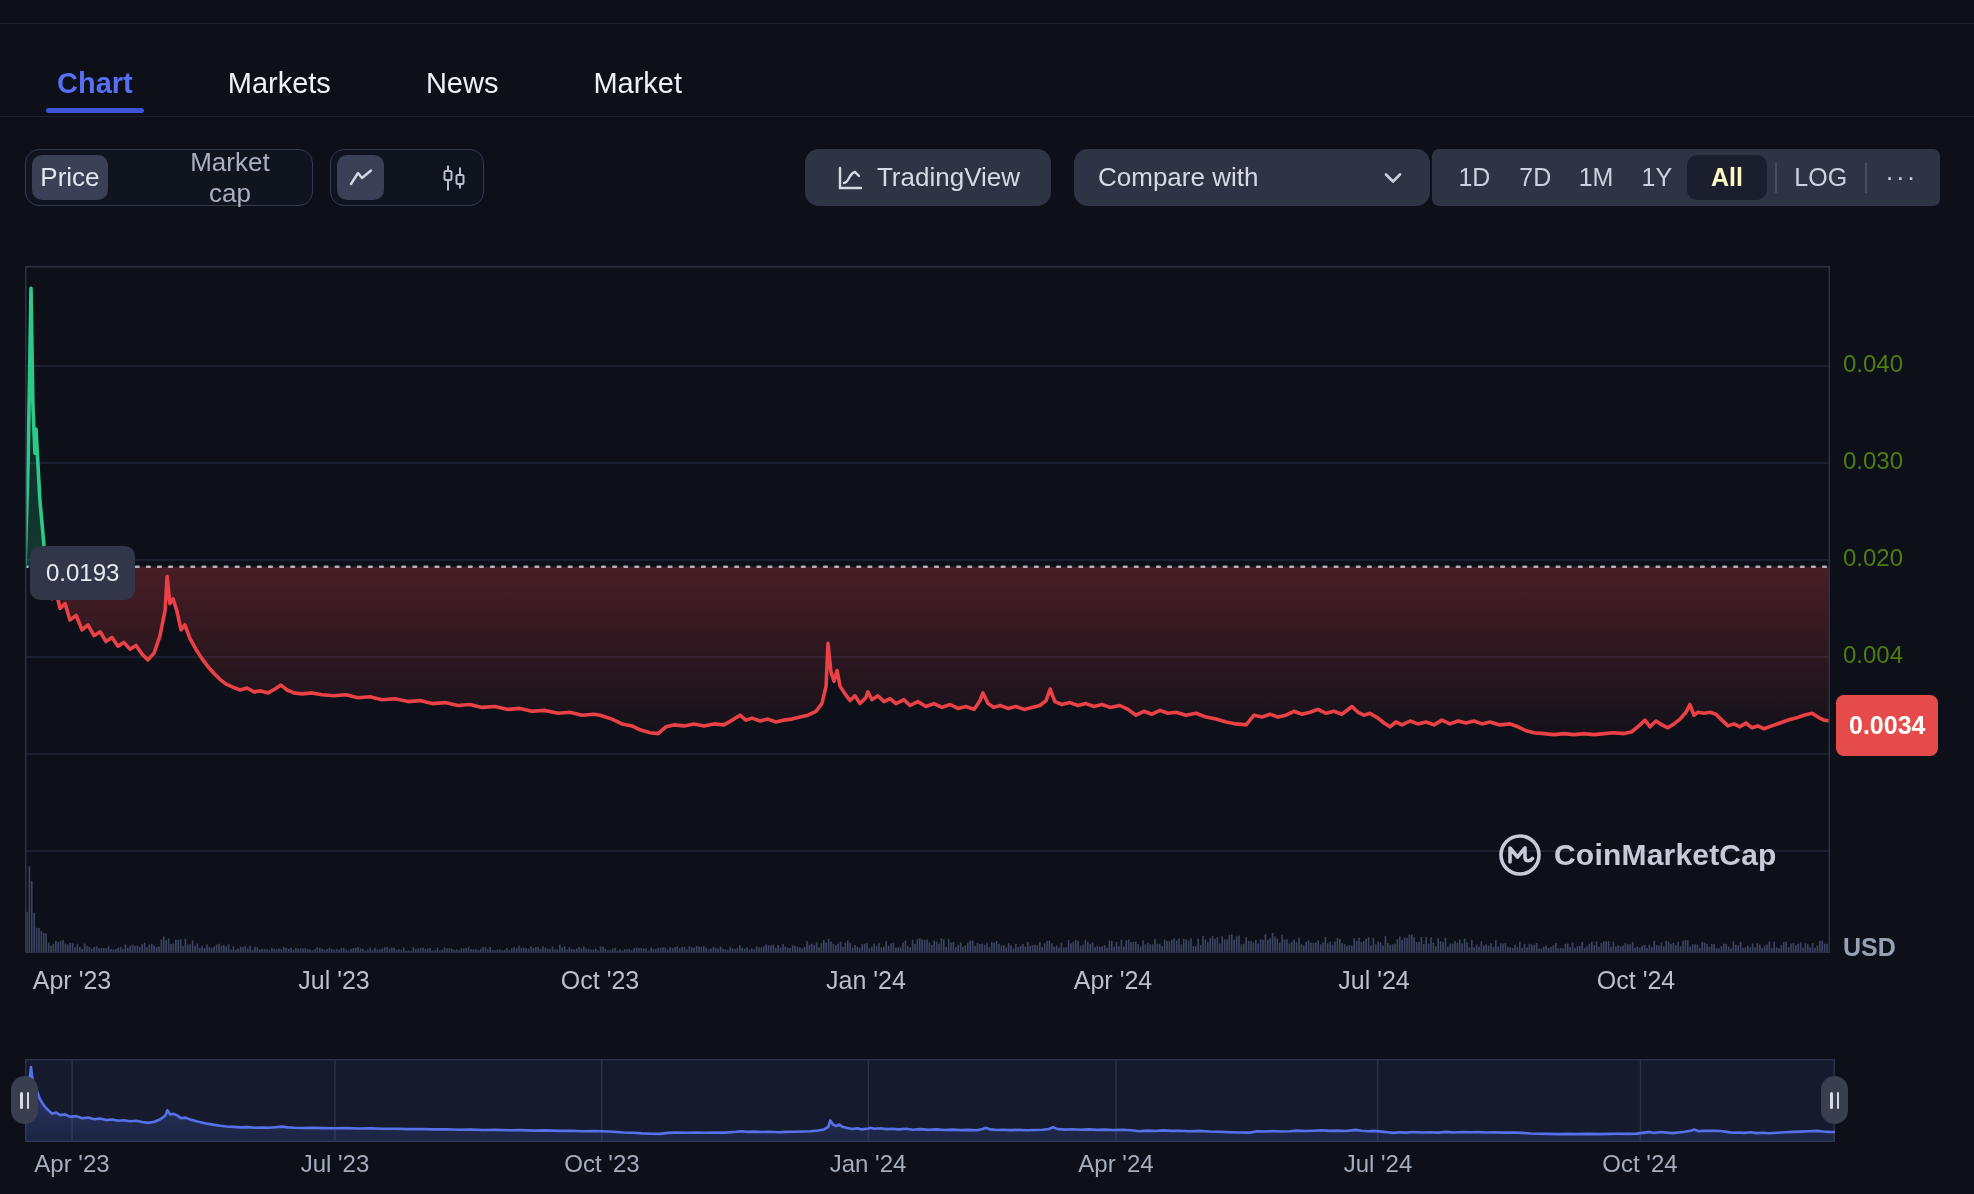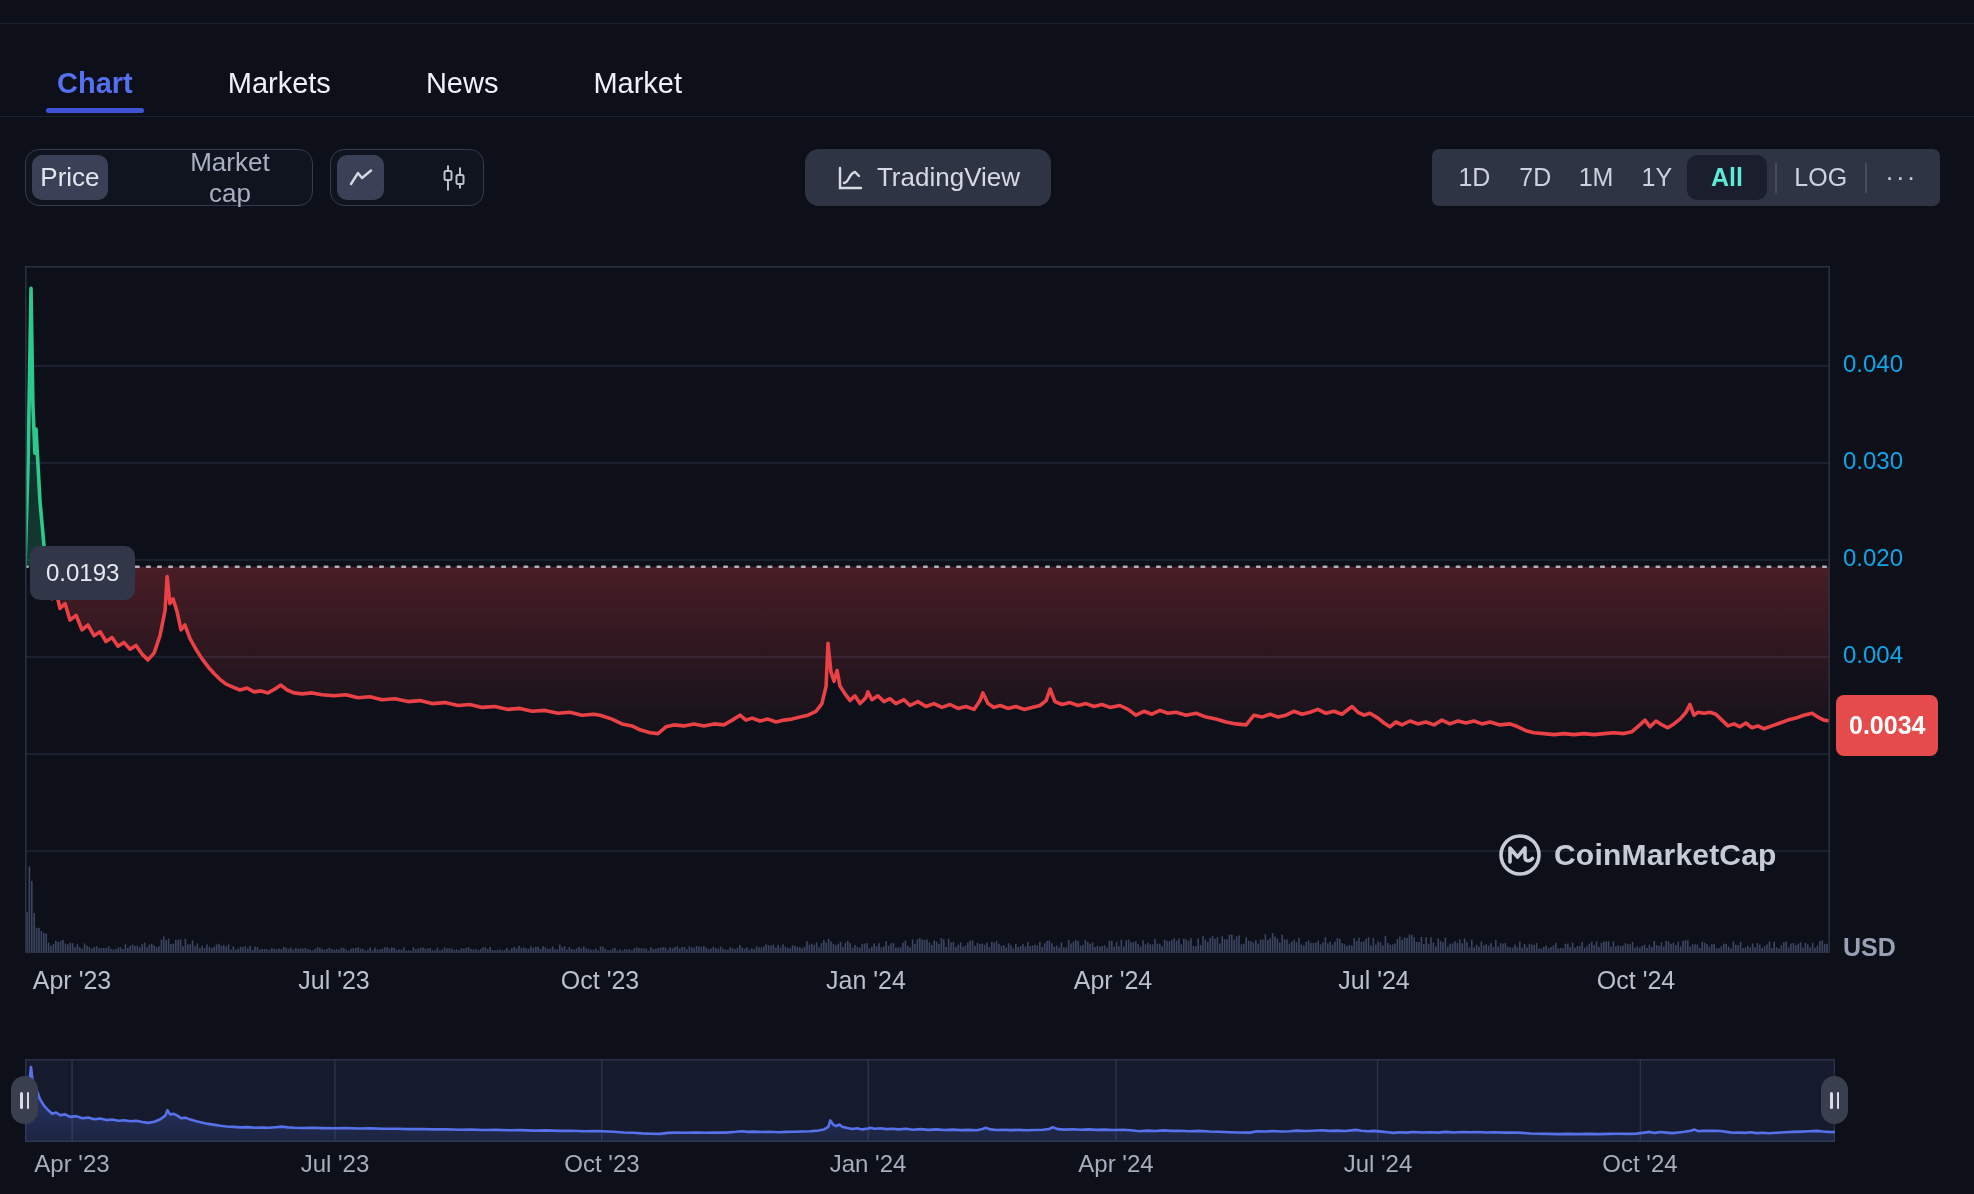--- a/index.html
+++ b/index.html
@@ -22,28 +22,28 @@
   #charttype-group{left:330px;width:154px;}
   #charttype-group .seg{width:72px;}
   .btn{position:absolute;top:149px;height:57px;background:#2e3444;border:none;border-radius:14px;color:#d6dae3;
        font-size:26px;font-family:inherit;display:flex;align-items:center;cursor:pointer;box-sizing:border-box;margin-left:19px;}
   #tv-btn{left:786px;width:246px;justify-content:center;gap:13px;}
   #compare-btn{left:1055px;width:356px;padding:0 24px;justify-content:space-between;}
   #range-group{left:1432px;width:508px;background:#2e3444;border-radius:7px;display:flex;align-items:center;
                padding:0 12px;box-sizing:border-box;}
   .range{width:64px;height:45px;border:none;background:transparent;color:#ccd1dd;font-size:25px;font-family:inherit;
          border-radius:10px;display:flex;align-items:center;justify-content:center;cursor:pointer;}
-  .range.active{background:#1a1e2d;color:#5eead4;font-weight:600;width:84px;}
+  .range.active{background:#1a1e2d;color:#fef9c3;font-weight:600;width:84px;}
   .vdiv{width:2px;height:30px;background:#454c60;margin:0 8px;}
   #log-btn{width:76px;}
   #more-btn{width:56px;font-size:26px;letter-spacing:2px;color:#c6cbd7;}
   #main-chart-svg{position:absolute;left:25px;top:266px;}
   #nav-chart-svg{position:absolute;left:25px;top:1059px;}
   #y-labels{position:absolute;left:1843px;top:0;width:120px;height:100%;}
-  .ylab{position:absolute;font-size:24px;color:#0ea5e9;}
+  .ylab{position:absolute;font-size:24px;color:#4d7c0f;}
   #x-labels-main{position:absolute;left:0;top:966px;width:100%;height:36px;}
   #x-labels-nav{position:absolute;left:0;top:1150px;width:100%;height:36px;}
   .xlab{position:absolute;top:0;transform:translateX(-50%);font-size:25px;color:#b9bfcb;white-space:nowrap;}
   .xlab.nav{color:#a6adbd;font-size:24px;}
   .price-pill{position:absolute;left:30px;top:546px;height:54px;border-radius:10px;background:#313749;
               display:flex;align-items:center;padding:0 16px;font-size:24px;color:#e6e9f0;}
   .price-badge{position:absolute;left:1836px;top:695px;height:61px;border-radius:8px;background:#e64b4b;
                display:flex;align-items:center;padding:0 13px;font-size:25px;font-weight:600;color:#ffffff;}
   .usd{position:absolute;left:1843px;top:933px;font-size:25px;font-weight:800;color:#97a0b4;}
   .watermark{position:absolute;left:1497px;top:830px;height:50px;display:flex;align-items:center;gap:11px;}
@@ -90,20 +90,26 @@
   </div>
 
   <button id="tv-btn" class="btn">
     <svg width="28" height="28" viewBox="0 0 28 28">
         <path d="M4 4 V24 H25" fill="none" stroke="#d6dae3" stroke-width="2.4" stroke-linecap="round"></path>
         <path d="M8 19 C13 19 13 9 19 8 L23 12" fill="none" stroke="#d6dae3" stroke-width="2.4" stroke-linecap="round"></path>
       </svg>
     <span>TradingView</span>
   </button>
 
+  <button id="compare-btn" class="btn">
+    <span>Compare with</span>
+    <svg width="26" height="26" viewBox="0 0 26 26">
+        <polyline points="6,9.5 13,16.5 20,9.5" fill="none" stroke="#ccd1db" stroke-width="2.6" stroke-linecap="round" stroke-linejoin="round"></polyline>
+      </svg>
+  </button>
 
   <div id="range-group" class="toolbar-item">
     <button class="range">1D</button>
     <button class="range">7D</button>
     <button class="range">1M</button>
     <button class="range">1Y</button>
     <button class="range active">All</button>
     <i class="vdiv"></i>
     <button id="log-btn" class="range">LOG</button>
     <i class="vdiv"></i>

